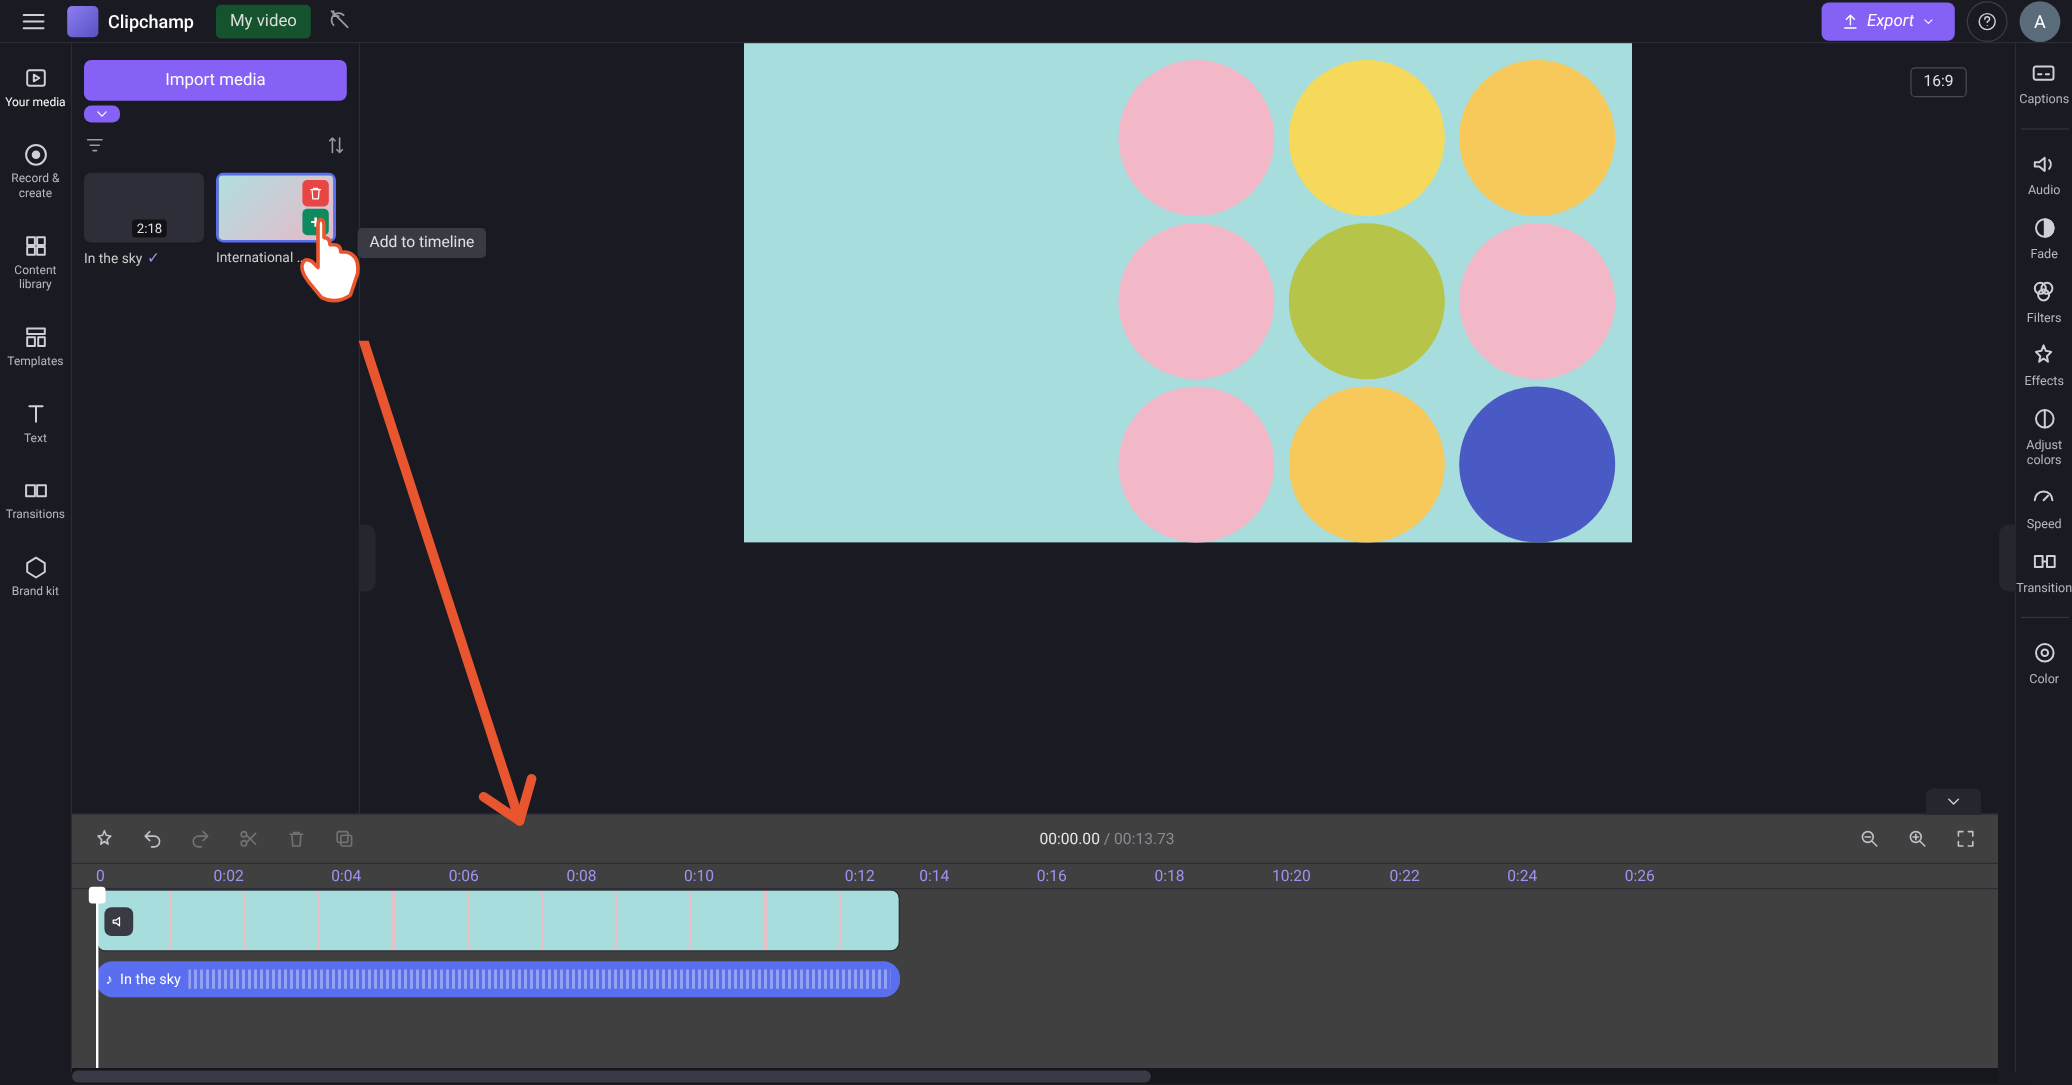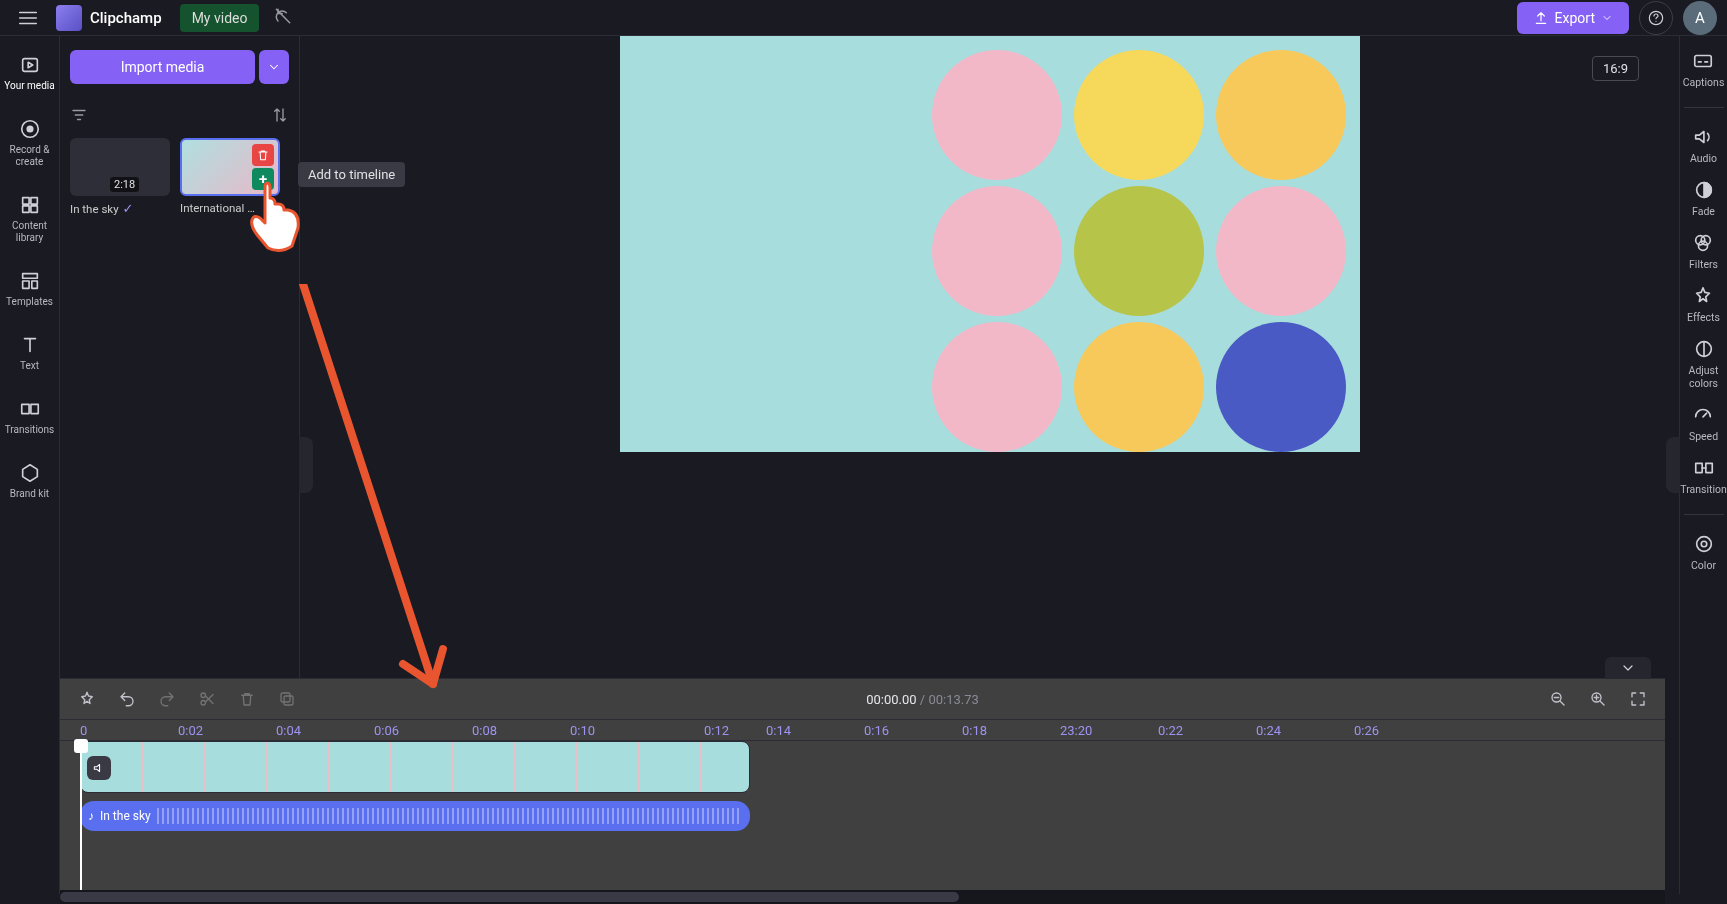--- a/index.html
+++ b/index.html
@@ -7,47 +7,47 @@
 
   
   .topbar { height: 36px; display: flex; align-items: center; padding: 0 10px; border-bottom: 1px solid #2c2c36; }
   .hamburger { width: 36px; height: 36px; display:flex; align-items:center; justify-content:center; border-radius:6px; }
   .hamburger svg { width:22px; height:22px; }
   .logo { width: 26px; height: 26px; background: linear-gradient(135deg,#8b7ff0,#5a4fc4); border-radius:4px; margin:0 8px 0 10px; }
   .brand { font-size: 15px; font-weight:500; color:#fff; margin-right:18px; }
   .video-name { font-size: 14px; background:#14532d; padding:6px 12px; border-radius:4px; color:#ddd; }
   .sync { margin-left:14px; opacity:.7; }
   .topbar-spacer { flex:1; }
-  .export-btn { background:#8661f5; color:#fff; border:none; padding:8px 16px; border-radius:6px; font-size:14px; display:flex; align-items:center; gap:6px; }
+  .export-btn { background:#8661f5; color:#fff; border:none; padding:8px 16px; border-radius:6px; font-size:14px; display:flex; align-items:center; gap:6px;font-style:italic; }
   .help { width:34px; height:34px; border:1px solid #3d3d48; border-radius:50%; margin:0 10px; display:flex; align-items:center; justify-content:center; }
   .avatar { width:34px; height:34px; border-radius:50%; background:#5a6c7a; display:flex; align-items:center; justify-content:center; font-size:15px; color:#fff; }
 
   
   .main { display:flex; height: calc(100% - 46px); }
   .leftnav { width:60px; border-right:1px solid #2c2c36; display:flex; flex-direction:column; align-items:center; padding-top:14px; gap:18px; }
   .leftnav .nav-item { display:flex; flex-direction:column; align-items:center; gap:4px; width:100%; padding:4px 0; font-size:10px; color:#b8b8c2; text-align:center; line-height:1.2; }
   .leftnav .nav-item.active { color:#fff; }
   .leftnav .nav-item .icon { width:22px; height:22px; display:flex; align-items:center; justify-content:center; }
 
   .media-panel { width:240px; border-right:1px solid #2c2c36; padding:14px 10px; position:relative; }
-  .import-row { display:flex; gap:4px; margin-bottom:22px; }
+  .import-row { display:flex; gap:4px; margin-bottom:10px;flex-direction:column; }
   .import-btn { flex:1; background:#8661f5; color:#fff; border:none; border-radius:6px; font-size:14px; padding:9px 0; }
   .import-dd { width:30px; background:#8661f5; border:none; border-radius:6px; color:#fff; display:flex; align-items:center; justify-content:center; }
   .panel-tools { display:flex; justify-content:space-between; margin-bottom:10px; opacity:.7; }
   .media-grid { display:flex; gap:10px; flex-wrap:wrap; }
   .media-item { width:100px; position:relative; }
   .thumb { width:100px; height:58px; border-radius:6px; position:relative; overflow:hidden; }
   .thumb.audio { background:#2e2e38; }
   .thumb.video { background:linear-gradient(135deg,#b0dfe0,#e8b8c8); border:2px solid #5a6ff0; }
   .thumb .dur { position:absolute; bottom:4px; left:4px; font-size:11px; background:rgba(0,0,0,.6); padding:1px 4px; border-radius:3px;margin-left:36px; }
   .thumb .del { position:absolute; top:4px; right:4px; width:22px; height:22px; background:#e84545; border-radius:4px; display:flex; align-items:center; justify-content:center; }
   .thumb .add { position:absolute; bottom:4px; right:4px; width:22px; height:22px; background:#0f8a5f; border-radius:4px; display:flex; align-items:center; justify-content:center; color:#fff; font-size:15px; font-weight:bold; }
   .media-item .name { font-size:11.5px; margin-top:5px; color:#ccc; white-space:nowrap; overflow:hidden; text-overflow:ellipsis; display:flex; align-items:center; gap:4px; }
   .tick { color:#9e93f0; font-size:13px; }
-  .tooltip { position:absolute; left:298px; top:162px; background:#3a3a44; padding:5px 10px; border-radius:4px; font-size:13px; z-index:5; }
+  .tooltip { position:absolute; left:298px; top:190px; background:#3a3a44; padding:5px 10px; border-radius:4px; font-size:13px; z-index:5; }
   
   .cursor-hand { position:absolute; left:240px; top:178px; z-index:6; }
   .arrow { position:absolute; left:293px; top:284px; z-index:6; }
 
   .center { flex:1; display:flex; flex-direction:column; position:relative; }
   .preview-wrap { flex:1; display:flex; justify-content:center; position:relative; }
   .ratio-badge { position:absolute; top:20px; right:40px; border:1px solid #4a4a56; border-radius:4px; padding:4px 10px; font-size:13px; }
   .canvas { width:740px; height:416px; background:#a7dedd; display:flex; position:relative; }
   .canvas .title { font-family: Georgia, serif; font-weight:bold; color:#2f5a6b; font-size:46px; line-height:1.1; padding:30px 0 0 30px; }
   .avatars { position:absolute; right:8px; top:14px; width:420px; display:grid; grid-template-columns:repeat(3,1fr); gap:6px; }
@@ -435,21 +435,21 @@
       <span class="tick" style="left: 20px;">0</span>
       <span class="tick" style="left: 118px;">0:02</span>
       <span class="tick" style="left: 216px;">0:04</span>
       <span class="tick" style="left: 314px;">0:06</span>
       <span class="tick" style="left: 412px;">0:08</span>
       <span class="tick" style="left: 510px;">0:10</span>
       <span class="tick" style="left: 608px; margin-left: 36px;">0:12</span>
       <span class="tick" style="left: 706px;">0:14</span>
       <span class="tick" style="left: 804px;">0:16</span>
       <span class="tick" style="left: 902px;">0:18</span>
-      <span class="tick" style="left: 1000px;">23:20</span>
+      <span class="tick" style="left: 1000px;">10:20</span>
       <span class="tick" style="left: 1098px;">0:22</span>
       <span class="tick" style="left: 1196px;">0:24</span>
       <span class="tick" style="left: 1294px;">0:26</span>
     </div>
   <div class="tl-tracks">
     <div class="playhead"></div>
     <div class="clip video">
       <span class="mute">
         <svg width="14" height="14" viewBox="0 0 24 24" style="stroke:#fff">
             <path d="M4 10v4h4l5 4V6l-5 4z"></path>

